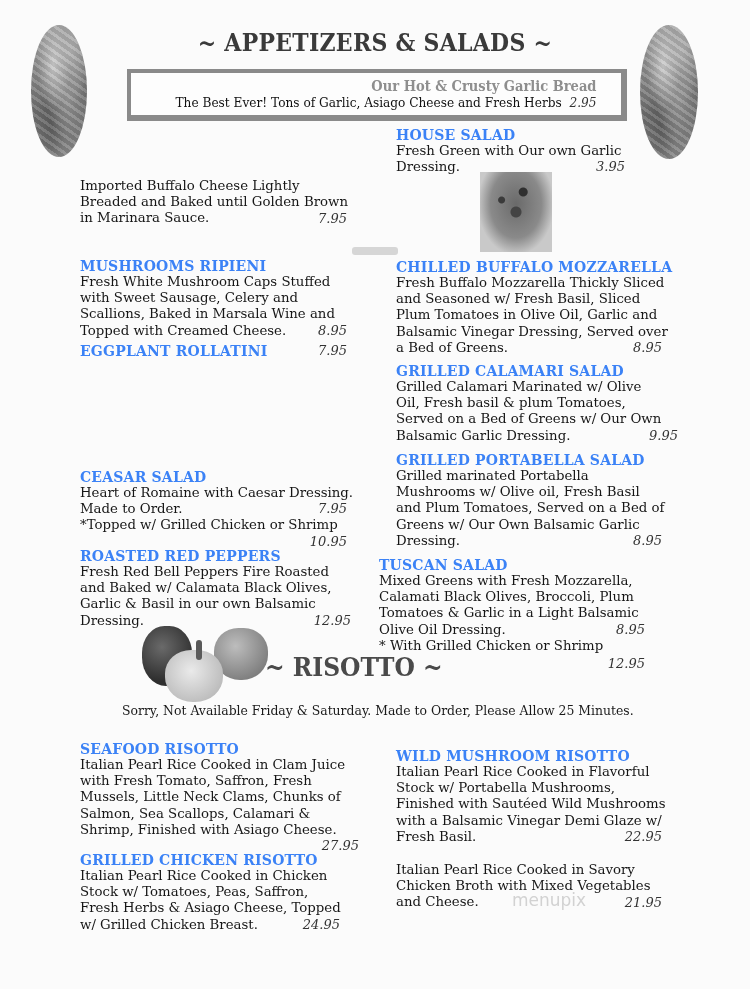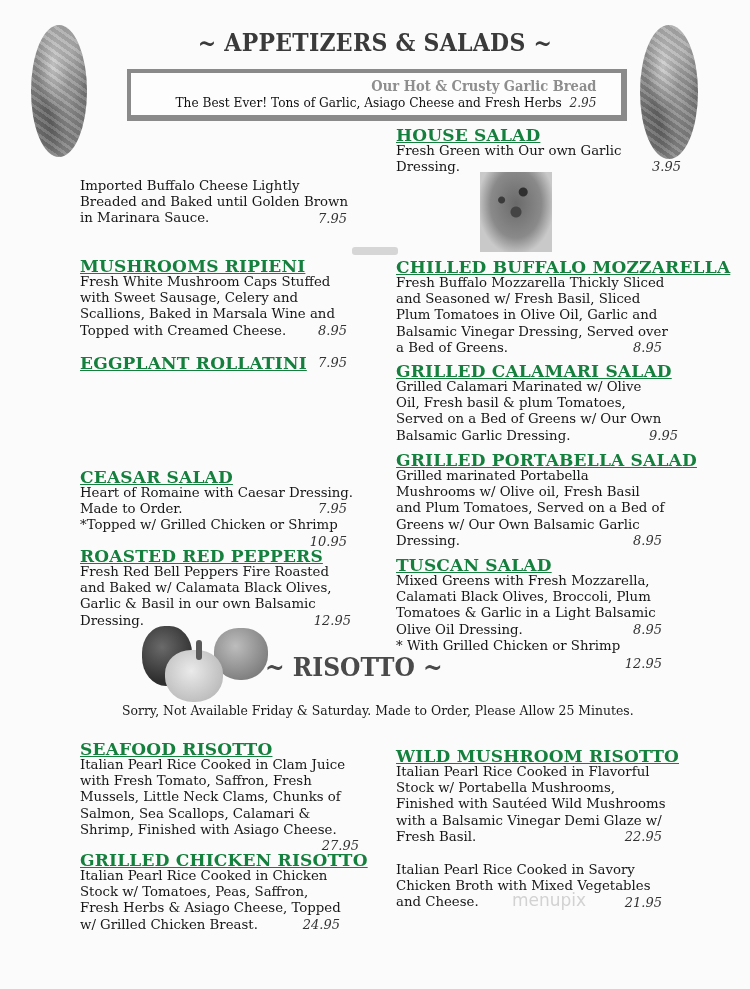--- a/index.html
+++ b/index.html
@@ -36,22 +36,22 @@
     padding-top: 4px;
   }
   .garlic-title {
     font-weight: bold; color: #8e8e8e; font-size: 14.5px; line-height: 17px;
     transform: scaleX(0.9);
   }
   .garlic-desc { font-size: 13.5px; line-height: 17px; color: #111; transform: scaleX(0.9); }
   .price { font-style: italic; color: #333; }
   .item { width: 285px; }
   .item-name {
-    font-weight: bold; color: #15803d; font-size: 17px; line-height: 15px;
-    letter-spacing: 0.2px; white-space: nowrap; text-decoration: underline;
+    font-weight: bold; color: #3b82f6; font-size: 14px; line-height: 15px;
+    letter-spacing: 0.2px; white-space: nowrap;
   }
   .item-desc {
     font-size: 13.3px; line-height: 16.2px; color: #161616;
     white-space: pre-line;
   }
   .item-price { text-align: right; font-style: italic; color: #333; font-size: 13px; line-height: 16px; }
   .salad-photo {
     left: 480px; top: 172px; width: 72px; height: 80px;
     background:
       radial-gradient(circle at 30% 35%, #3a3a3a 0 3px, transparent 4px),
@@ -100,21 +100,21 @@
 
 <div class="abs item" style="left:80px;top:259px;">
   <div class="item-name">MUSHROOMS RIPIENI</div>
   <div class="item-desc">Fresh White Mushroom Caps Stuffed
 with Sweet Sausage, Celery and
 Scallions, Baked in Marsala Wine and
 Topped with Creamed Cheese.</div>
   <div class="item-price" style="margin-top:-16px;margin-right:18px;">8.95</div>
 </div>
 
-<div class="abs item" style="left:80px;top:356px;">
+<div class="abs item" style="left:80px;top:344px;">
   <div class="item-name">EGGPLANT ROLLATINI</div>
   <div class="item-price" style="margin-top:-16px;margin-right:18px;">7.95</div>
 </div>
 
 <div class="abs item" style="left:80px;top:470px;">
   <div class="item-name">CEASAR SALAD</div>
   <div class="item-desc">Heart of Romaine with Caesar Dressing.
 Made to Order.</div>
   <div class="item-price" style="margin-top:-16px;margin-right:18px;">7.95</div>
   <div class="item-desc">*Topped w/ Grilled Chicken or Shrimp</div>
@@ -127,21 +127,21 @@
 and Baked w/ Calamata Black Olives,
 Garlic &amp; Basil in our own Balsamic
 Dressing.</div>
   <div class="item-price" style="margin-top:-16px;margin-right:14px;">12.95</div>
 </div>
 
 <div class="abs item" style="left:396px;top:128px;">
   <div class="item-name">HOUSE SALAD</div>
   <div class="item-desc">Fresh Green with Our own Garlic
 Dressing.</div>
-  <div class="item-price" style="margin-top:-16px;">3.95</div>
+  <div class="item-price" style="margin-top:-16px;margin-right:56px;">3.95</div>
 </div>
 
 <div class="abs salad-photo"></div>
 <div class="abs smudge"></div>
 
 <div class="abs item" style="left:396px;top:260px;width:290px;">
   <div class="item-name">CHILLED BUFFALO MOZZARELLA</div>
   <div class="item-desc">Fresh Buffalo Mozzarella Thickly Sliced
 and Seasoned w/ Fresh Basil, Sliced
 Plum Tomatoes in Olive Oil, Garlic and
@@ -162,21 +162,21 @@
 <div class="abs item" style="left:396px;top:453px;width:290px;">
   <div class="item-name">GRILLED PORTABELLA SALAD</div>
   <div class="item-desc">Grilled marinated Portabella
 Mushrooms w/ Olive oil, Fresh Basil
 and Plum Tomatoes, Served on a Bed of
 Greens w/ Our Own Balsamic Garlic
 Dressing.</div>
   <div class="item-price" style="margin-top:-16px;margin-right:24px;">8.95</div>
 </div>
 
-<div class="abs item" style="left:396px;top:558px;width:290px;">
+<div class="abs item" style="left:379px;top:558px;width:290px;">
   <div class="item-name">TUSCAN SALAD</div>
   <div class="item-desc">Mixed Greens with Fresh Mozzarella,
 Calamati Black Olives, Broccoli, Plum
 Tomatoes &amp; Garlic in a Light Balsamic
 Olive Oil Dressing.</div>
   <div class="item-price" style="margin-top:-16px;margin-right:24px;">8.95</div>
   <div class="item-desc">* With Grilled Chicken or Shrimp</div>
   <div class="item-price" style="margin-right:24px;margin-top:2px;">12.95</div>
 </div>
 

